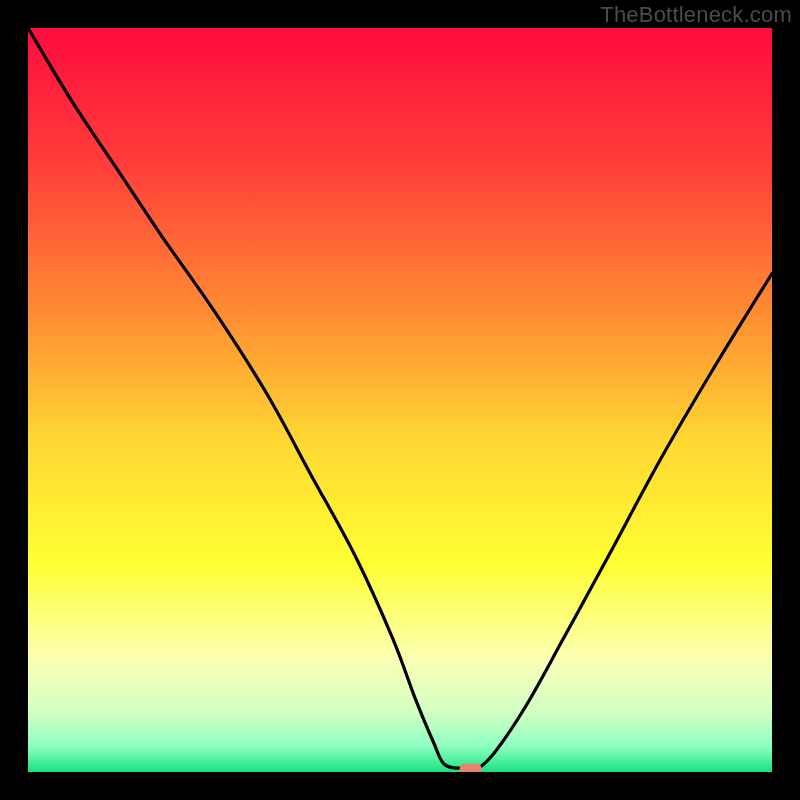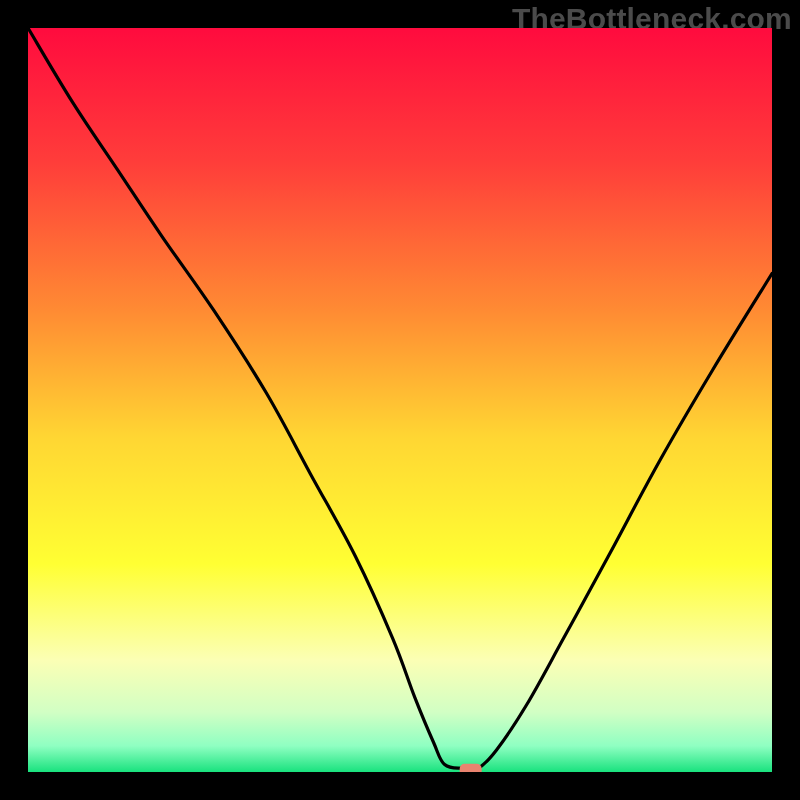--- a/index.html
+++ b/index.html
@@ -23,22 +23,22 @@
     top: 28px;
     width: 744px;
     height: 744px;
     
   }
   .watermark {
     position: absolute;
     top: 2px;
     right: 8px;
     color: #4b4b4b;
-    font-size: 30px;
-    font-weight: 700;
+    font-size: 22px;
+    font-weight: 400;
     letter-spacing: 0.2px;
   }
   svg { display: block; }
 </style>
 </head>
 <body>
 
 <div class="frame">
 
   <div class="watermark">TheBottleneck.com</div>

